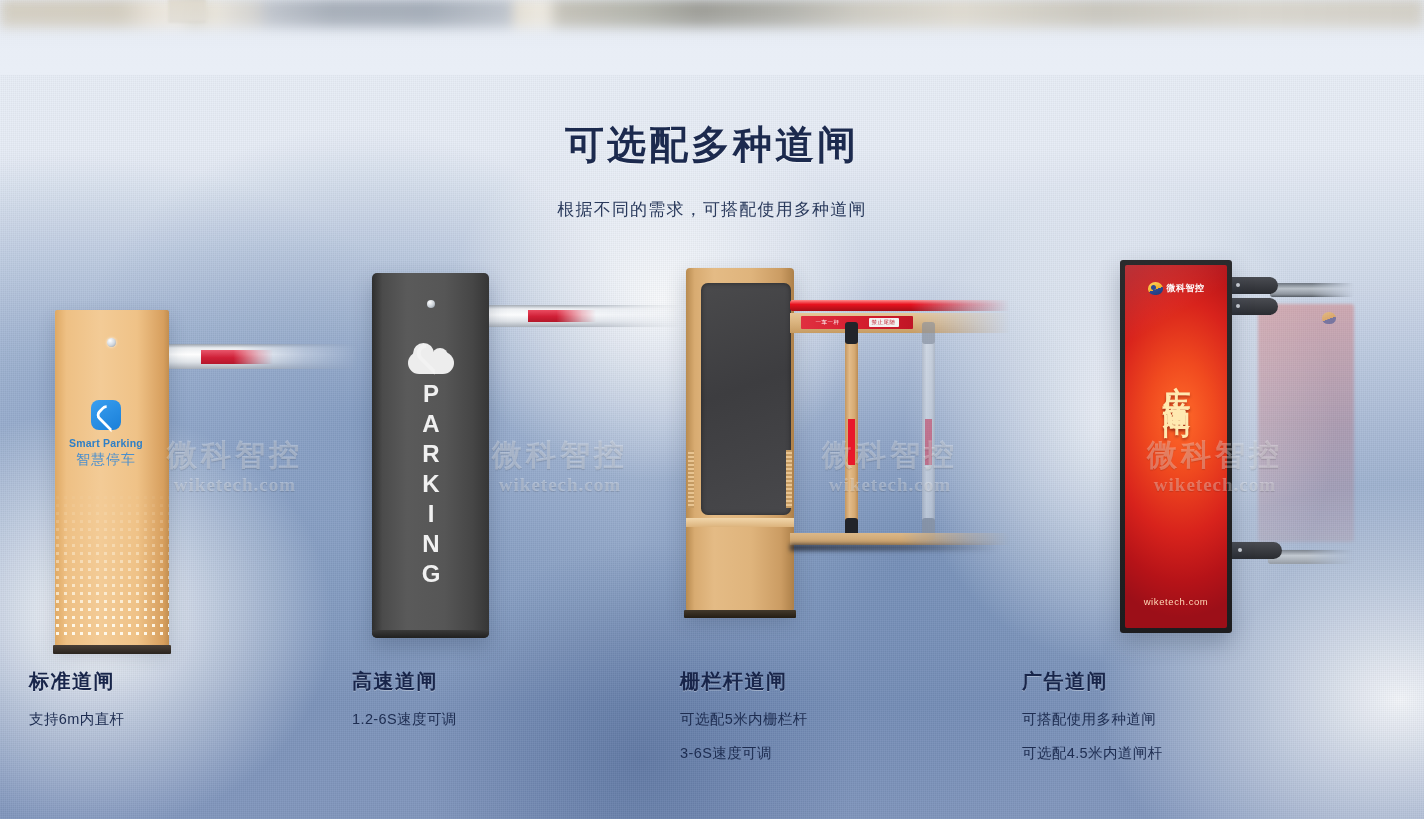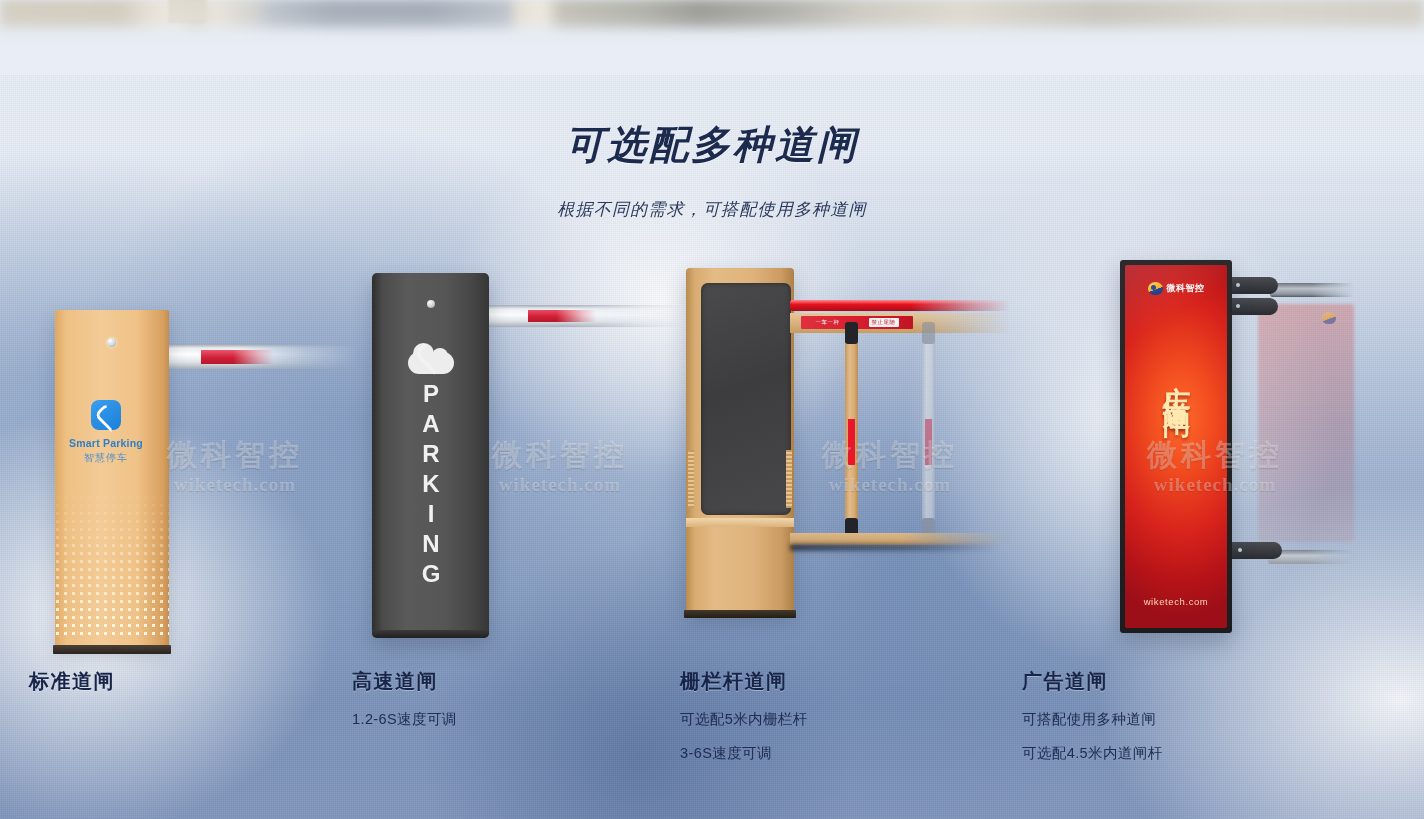--- a/index.html
+++ b/index.html
@@ -56,21 +56,21 @@
     position:absolute; left:0; top:0; width:1424px; height:75px;
     background:linear-gradient(180deg, rgba(233,238,246,0) 0%, rgba(233,238,246,.25) 28%, rgba(233,238,246,.9) 66%, #e9eef6 100%);
   }
   .bg-top-blind {
     position:absolute; left:168px; top:0; width:38px; height:22px;
     background:repeating-linear-gradient(180deg,#b8b2a4 0 1.5px,#f2ece0 1.5px 3px);
     filter:blur(1.4px); opacity:.85;
   }
 
   
-  .header { position:absolute; left:0; top:0; width:1424px; z-index:5; text-align:center;font-style:italic; }
+  .header { position:absolute; left:0; top:0; width:1424px; z-index:5; text-align:center; }
   .title {
     margin-top:118px;
     font-size:39px; font-weight:bold; letter-spacing:3px;
     color:#1c2a4e;
     text-shadow:0 1px 0 rgba(255,255,255,.45);
   }
   .subtitle {
     margin-top:26px;
     font-size:17px; color:#2a3a5c; letter-spacing:1.2px;
   }
@@ -151,21 +151,21 @@
     background:linear-gradient(145deg,#3a9ff0,#1a7fd8);
     position:relative;
   }
   .p1-logo-mark::after {
     content:""; position:absolute; left:9px; top:5px; width:12px; height:19px;
     border-radius:7px 7px 7px 1px;
     border:3.2px solid #fff; border-bottom-color:transparent; border-right-color:transparent;
     transform:rotate(-45deg);
   }
   .p1-logo-en { margin-top:7px; font-size:10.5px; font-weight:bold; color:#2f7fc6; letter-spacing:.2px; }
-  .p1-logo-cn { margin-top:2px; font-size:10px; color:#4b8fcd; letter-spacing:1px; }
+  .p1-logo-cn { margin-top:2px; font-size:14px; color:#4b8fcd; letter-spacing:1px; }
 
   
   .p2-arm {
     position:absolute; left:126px; top:45px; width:204px; height:22px;
     background:linear-gradient(180deg,#a4abb4 0%, #eceff2 18%, #fbfcfd 45%, #dde1e6 74%, #a9b0b9 100%);
     border-radius:2px;
     -webkit-mask-image:linear-gradient(90deg,#000 0%,#000 44%,rgba(0,0,0,.3) 78%,rgba(0,0,0,0) 100%);
             mask-image:linear-gradient(90deg,#000 0%,#000 44%,rgba(0,0,0,.3) 78%,rgba(0,0,0,0) 100%);
   }
   .p2-arm-red {
@@ -419,20 +419,21 @@
       <div class="p1-led"></div>
       <div class="p1-logo">
         <div class="p1-logo-mark"></div>
         <div class="p1-logo-en">Smart Parking</div>
         <div class="p1-logo-cn">智慧停车</div>
       </div>
       <div class="p1-base"></div>
     </div>
     <div class="caption">
       <div class="cap-title">标准道闸</div>
+      <div class="cap-line">支持6m内直杆</div>
     </div>
   </div>
 
   <div class="col col-1">
     <div class="stage">
       <div class="p2-arm"></div>
       <div class="p2-arm-red"></div>
       <div class="p2-body"></div>
       <div class="p2-led"></div>
       <div class="p2-logo">

